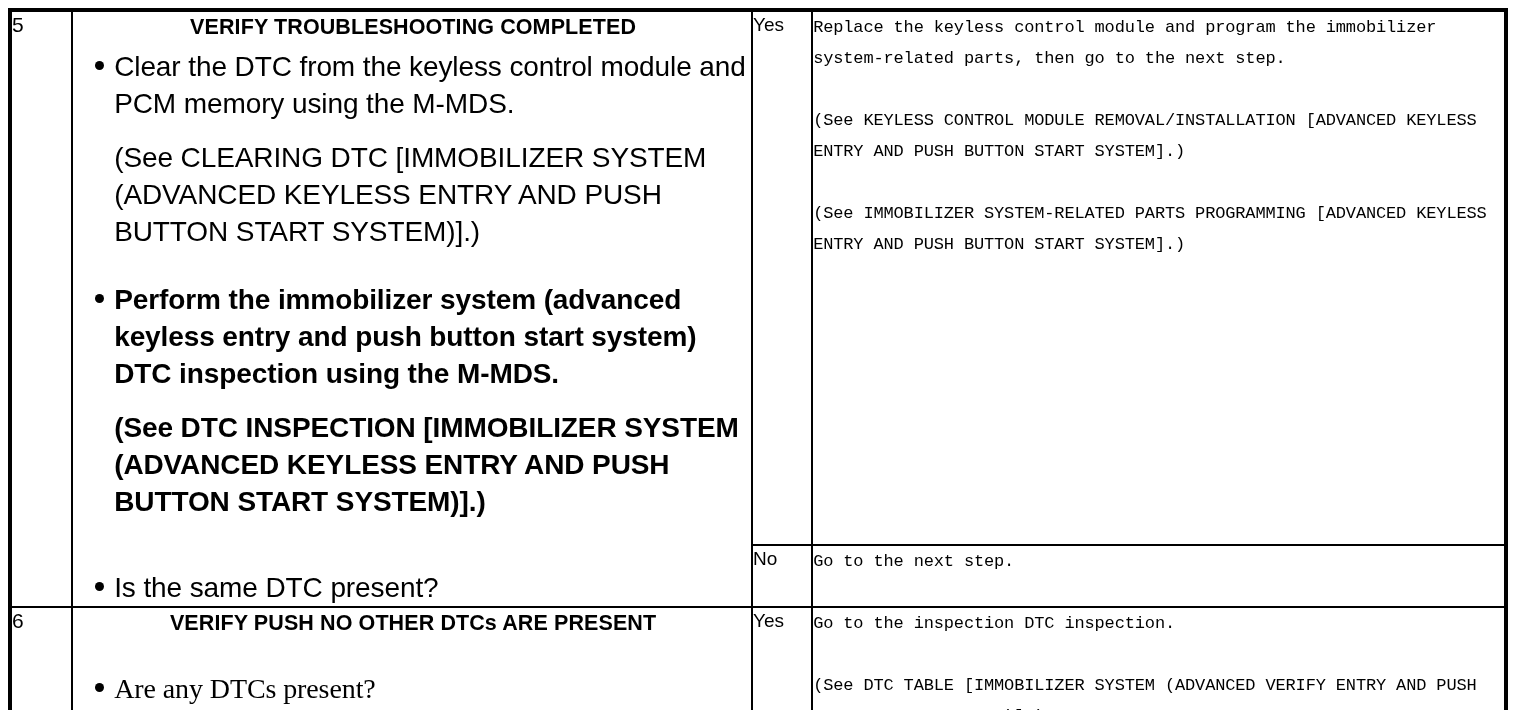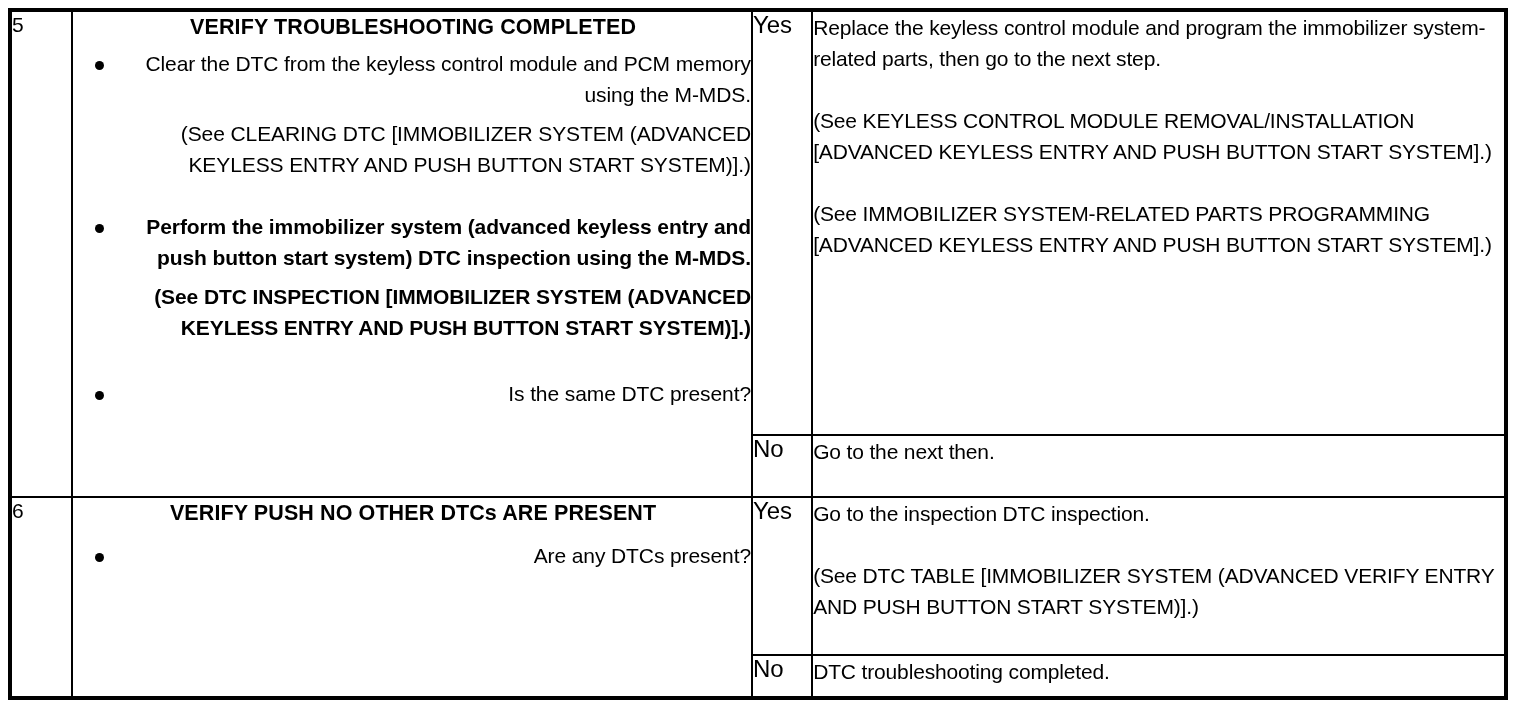--- a/index.html
+++ b/index.html
@@ -50,46 +50,45 @@
   
   .step-num {
     font-size: 21px;
     line-height: 26px;
     padding: 6px 0 0 6px;
     letter-spacing: 0px;
   }
 
   .desc-cell { padding: 6px 10px 10px 10px; }
   .yn-cell {
-    font-size: 24px;
+    font-size: 19px;
     line-height: 26px;
     padding: 6px 0 6px 7px;
     white-space: nowrap;
   }
   .action-cell { padding: 6px 8px 10px 10px; }
 
   
   .cell-title {
     font-size: 21.5px;
     font-weight: bold;
     line-height: 30px;
     text-align: center;
     letter-spacing: 0.1px;
     margin: 0 0 6px 16px;
     padding-right: 14px;
   }
 
   .para {
-    font-size: 21px;
-    line-height: 31px;
+    font-size: 28px;
+    line-height: 37px;
     margin: 0;
     letter-spacing: -0.1px;
-    text-align: right;
-  }
-  .para + .para { margin-top: 8px; }
+  }
+  .para + .para { margin-top: 17px; }
 
   .gap { height: 31px; }
 
   
   .blist {
     list-style: none;
     margin: 0;
     padding: 0;
   }
   .blist > li {
@@ -105,24 +104,25 @@
     height: 9px;
     background: #000000;
     border-radius: 50%;
   }
 
   .sub-note {
     margin-top: 31px;
   }
 
   .action-para {
-    font-size: 21px;
+    font-size: 17px;
     line-height: 31px;
     letter-spacing: -0.15px;
     margin: 0;
+    font-family: Liberation Mono, monospace;
   }
 </style>
 </head>
 <body>
 
 <div class="page">
 
   <table class="ts-table">
     <colgroup>
       <col class="c-step">
@@ -144,53 +144,53 @@
               <p class="para">Clear the DTC from the keyless control module and PCM memory using the M-MDS.</p>
               <p class="para sub-note">(See CLEARING DTC [IMMOBILIZER SYSTEM (ADVANCED KEYLESS ENTRY AND PUSH BUTTON START SYSTEM)].)</p>
             </li>
 
             <li style="margin-top:31px;font-weight:bold;">
               <span class="bullet-dot"></span>
               <p class="para">Perform the immobilizer system (advanced keyless entry and push button start system) DTC inspection using the M-MDS.</p>
               <p class="para sub-note">(See DTC INSPECTION [IMMOBILIZER SYSTEM (ADVANCED KEYLESS ENTRY AND PUSH BUTTON START SYSTEM)].)</p>
             </li>
 
-            <li style="margin-top:35px;">
+            <li style="margin-top:49px;">
               <span class="bullet-dot"></span>
               <p class="para">Is the same DTC present?</p>
             </li>
           </ul>
         </td>
 
         <td class="yn-cell">Yes</td>
 
         <td class="action-cell">
           <p class="action-para">Replace the keyless control module and program the immobilizer system-related parts, then go to the next step.</p>
           <div class="gap"></div>
           <p class="action-para">(See KEYLESS CONTROL MODULE REMOVAL/INSTALLATION [ADVANCED KEYLESS ENTRY AND PUSH BUTTON START SYSTEM].)</p>
           <div class="gap"></div>
           <p class="action-para">(See IMMOBILIZER SYSTEM-RELATED PARTS PROGRAMMING [ADVANCED KEYLESS ENTRY AND PUSH BUTTON START SYSTEM].)</p>
         </td>
       </tr>
 
       <tr>
         <td class="yn-cell" style="height:60px;">No</td>
         <td class="action-cell">
-          <p class="action-para">Go to the next then.</p>
+          <p class="action-para">Go to the next step.</p>
         </td>
       </tr>
 
       <tr>
         <td class="step-num" rowspan="2">6</td>
 
         <td class="desc-cell" rowspan="2">
           <div class="cell-title">VERIFY PUSH NO OTHER DTCs ARE PRESENT</div>
 
           <ul class="blist">
-            <li style="margin-top:12px;">
+            <li style="margin-top:32px;font-family:Liberation Serif, serif;">
               <span class="bullet-dot"></span>
               <p class="para">Are any DTCs present?</p>
             </li>
           </ul>
         </td>
 
         <td class="yn-cell">Yes</td>
 
         <td class="action-cell">
           <p class="action-para">Go to the inspection DTC inspection.</p>

